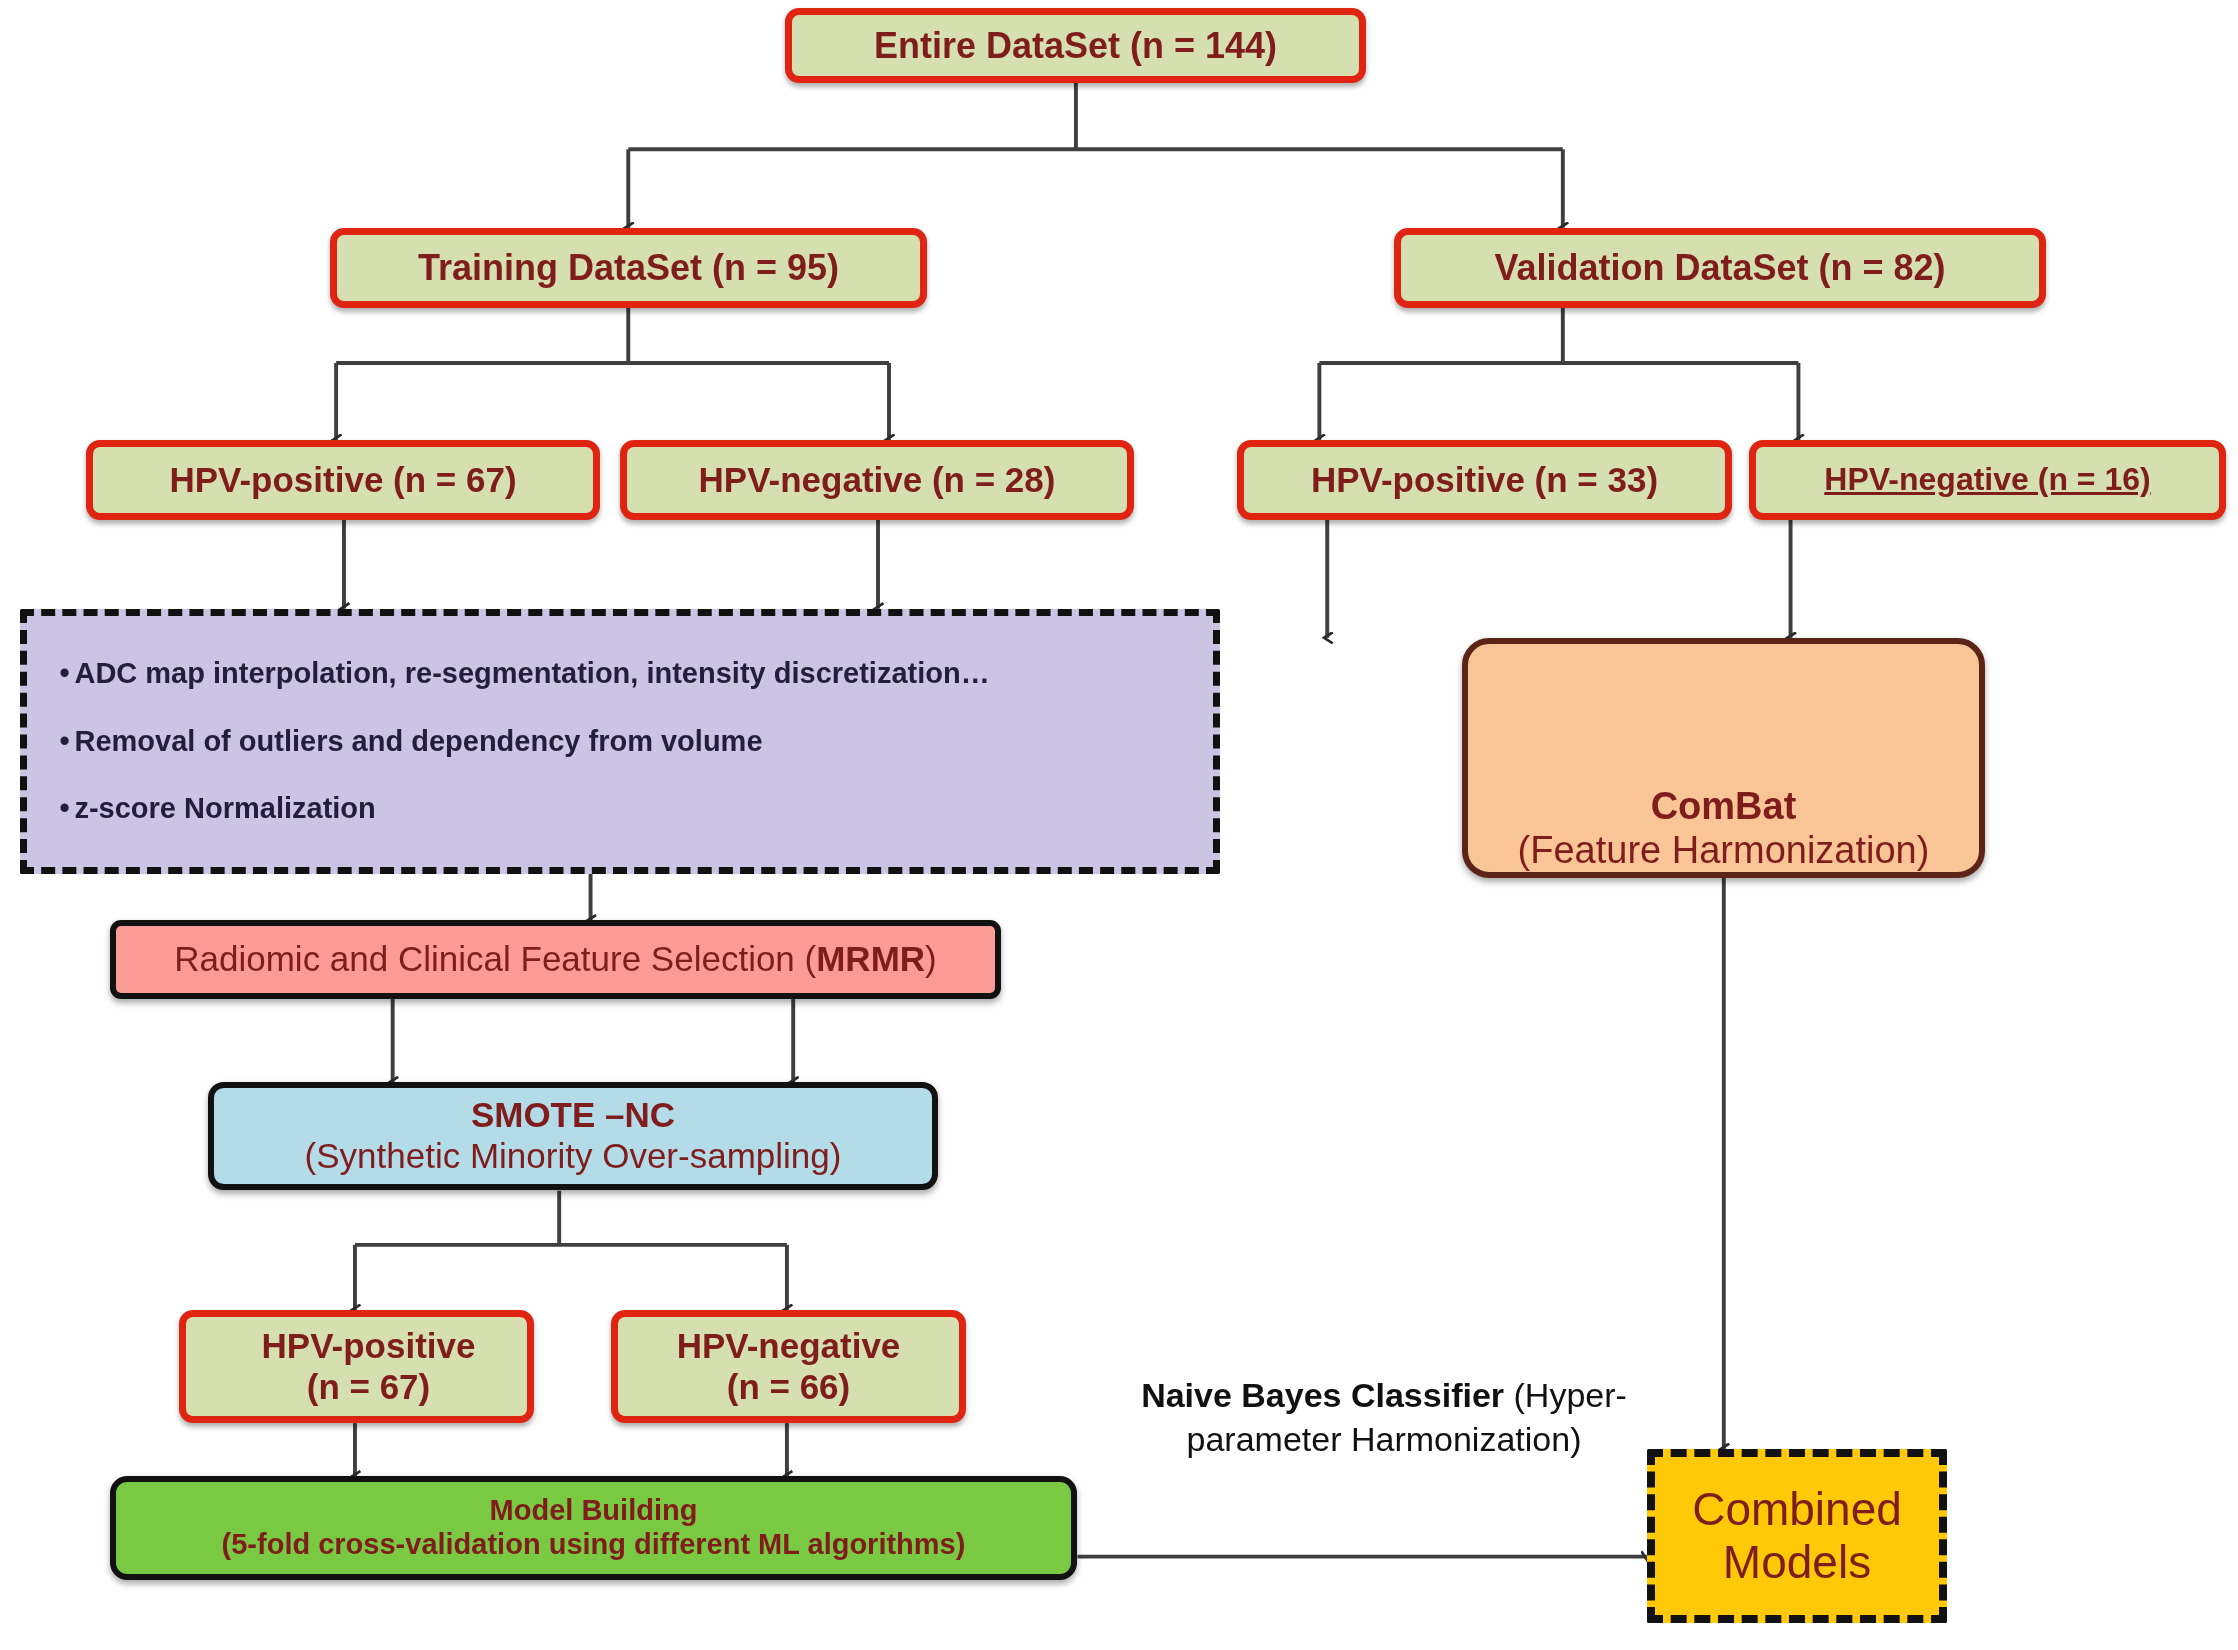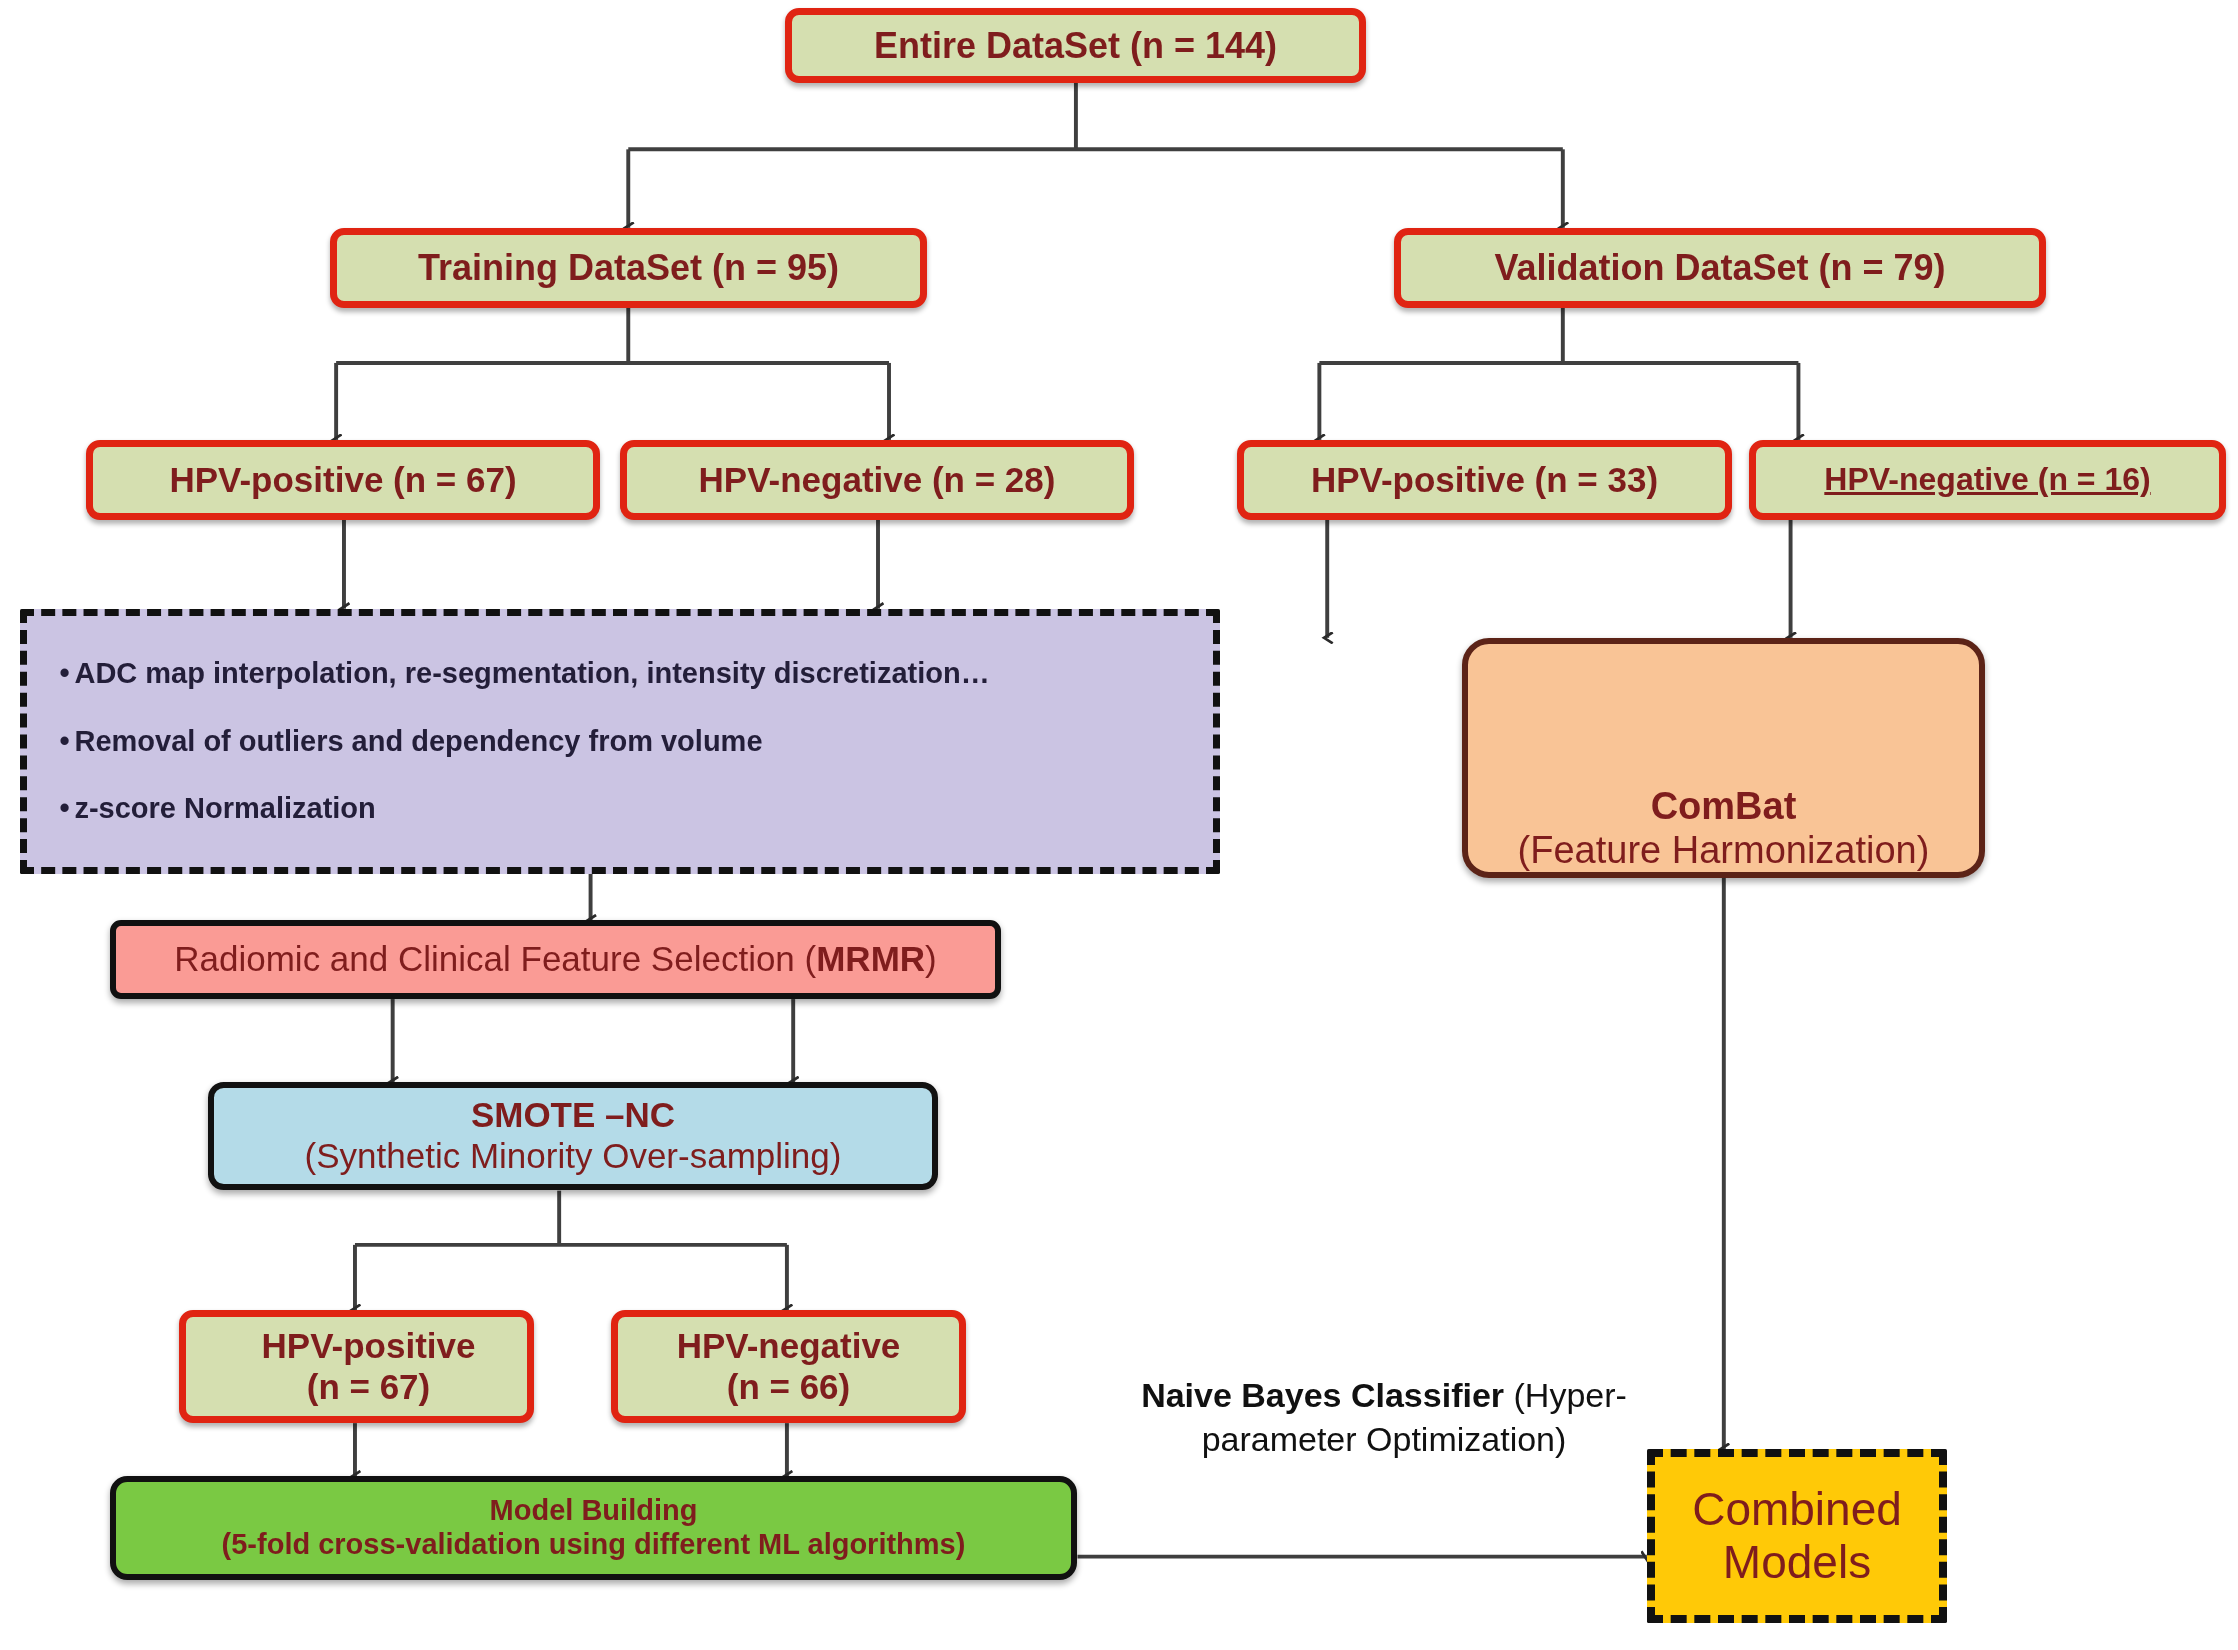--- a/index.html
+++ b/index.html
@@ -174,21 +174,21 @@
 
   <div class="node green-red" style="left:785px; top:7.9px; width:581px; height:75px; font-size:36px;">
     <span class="ln">Entire DataSet (n = 144)</span>
   </div>
 
   <div class="node green-red" style="left:330px; top:228px; width:597px; height:80px; font-size:36px;">
     <span class="ln">Training DataSet (n = 95)</span>
   </div>
 
   <div class="node green-red" style="left:1394px; top:228px; width:652px; height:80px; font-size:36px;">
-    <span class="ln">Validation DataSet (n = 79)</span>
+    <span class="ln">Validation DataSet (n = 82)</span>
   </div>
 
   <div class="node green-red" style="left:86px; top:440px; width:514px; height:80px; font-size:35px;">
     <span class="ln">HPV-positive (n = 67)</span>
   </div>
 
   <div class="node green-red" style="left:620px; top:440px; width:514px; height:80px; font-size:35px;">
     <span class="ln">HPV-negative (n = 28)</span>
   </div>
 
@@ -235,21 +235,21 @@
   </div>
 
   <div class="node brightgreen" style="left:110px; top:1476px; width:967px; height:104px; font-size:29px;">
     <span class="ln bold">Model Building</span>
     <span class="ln bold">(5-fold cross-validation using different ML algorithms)</span>
   </div>
 
   <div class="caption" style="left:1109px; top:1373px; width:550px;">
     <span class="ln bold">Naive  Bayes Classifier</span>
     <span class="ln">(Hyper-parameter</span>
-    <span class="ln">Optimization)</span>
+    <span class="ln">Harmonization)</span>
   </div>
 
   <div class="node yellow-dash" style="left:1647px; top:1449px; width:300px; height:174px; font-size:46px;">
     <span class="ln">Combined</span>
     <span class="ln">Models</span>
   </div>
 
 </div>
 
 

